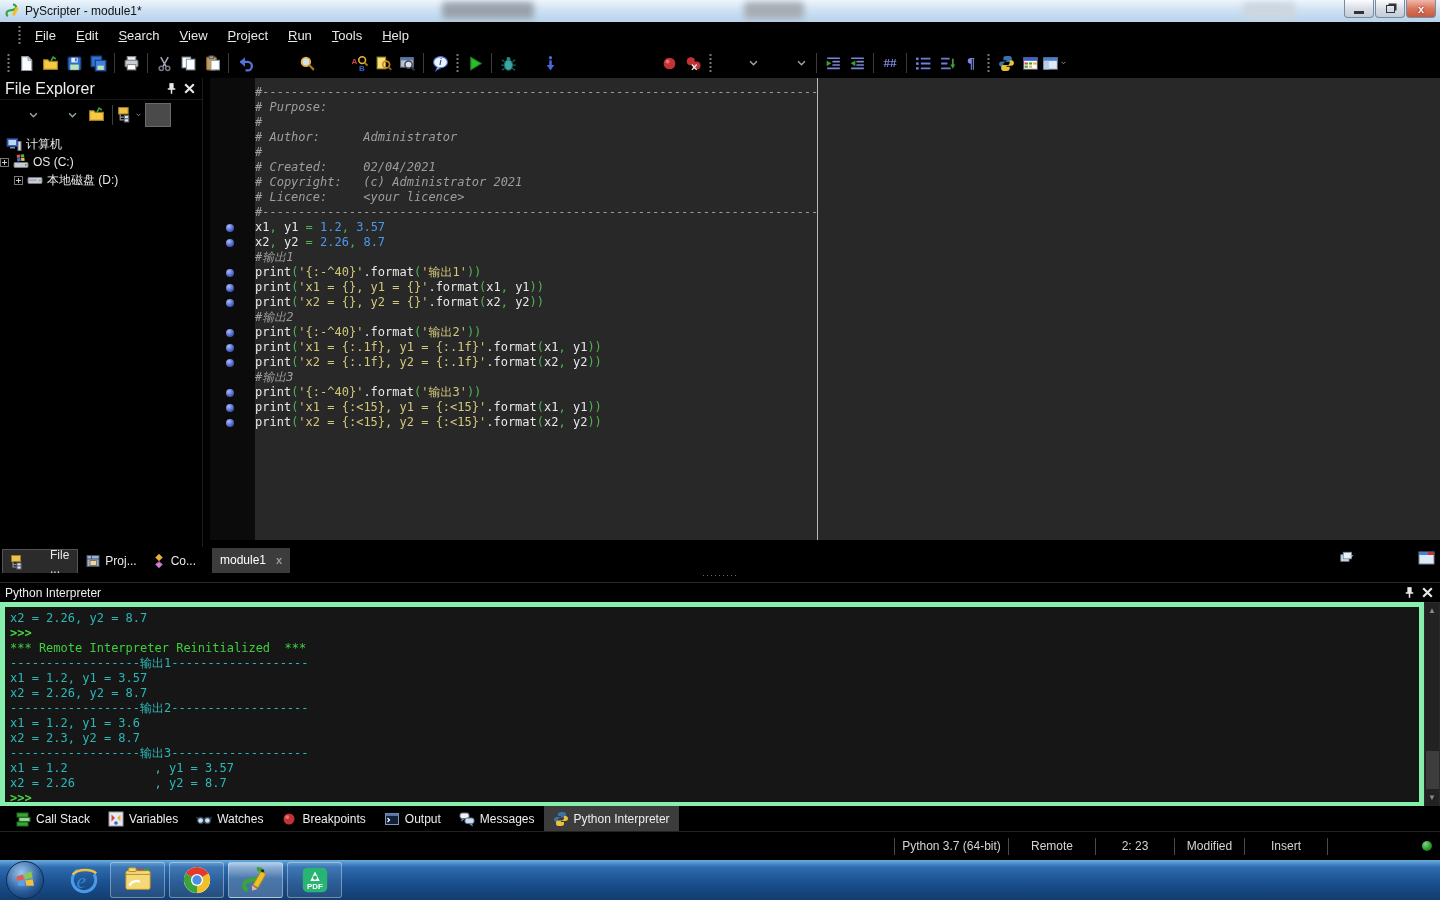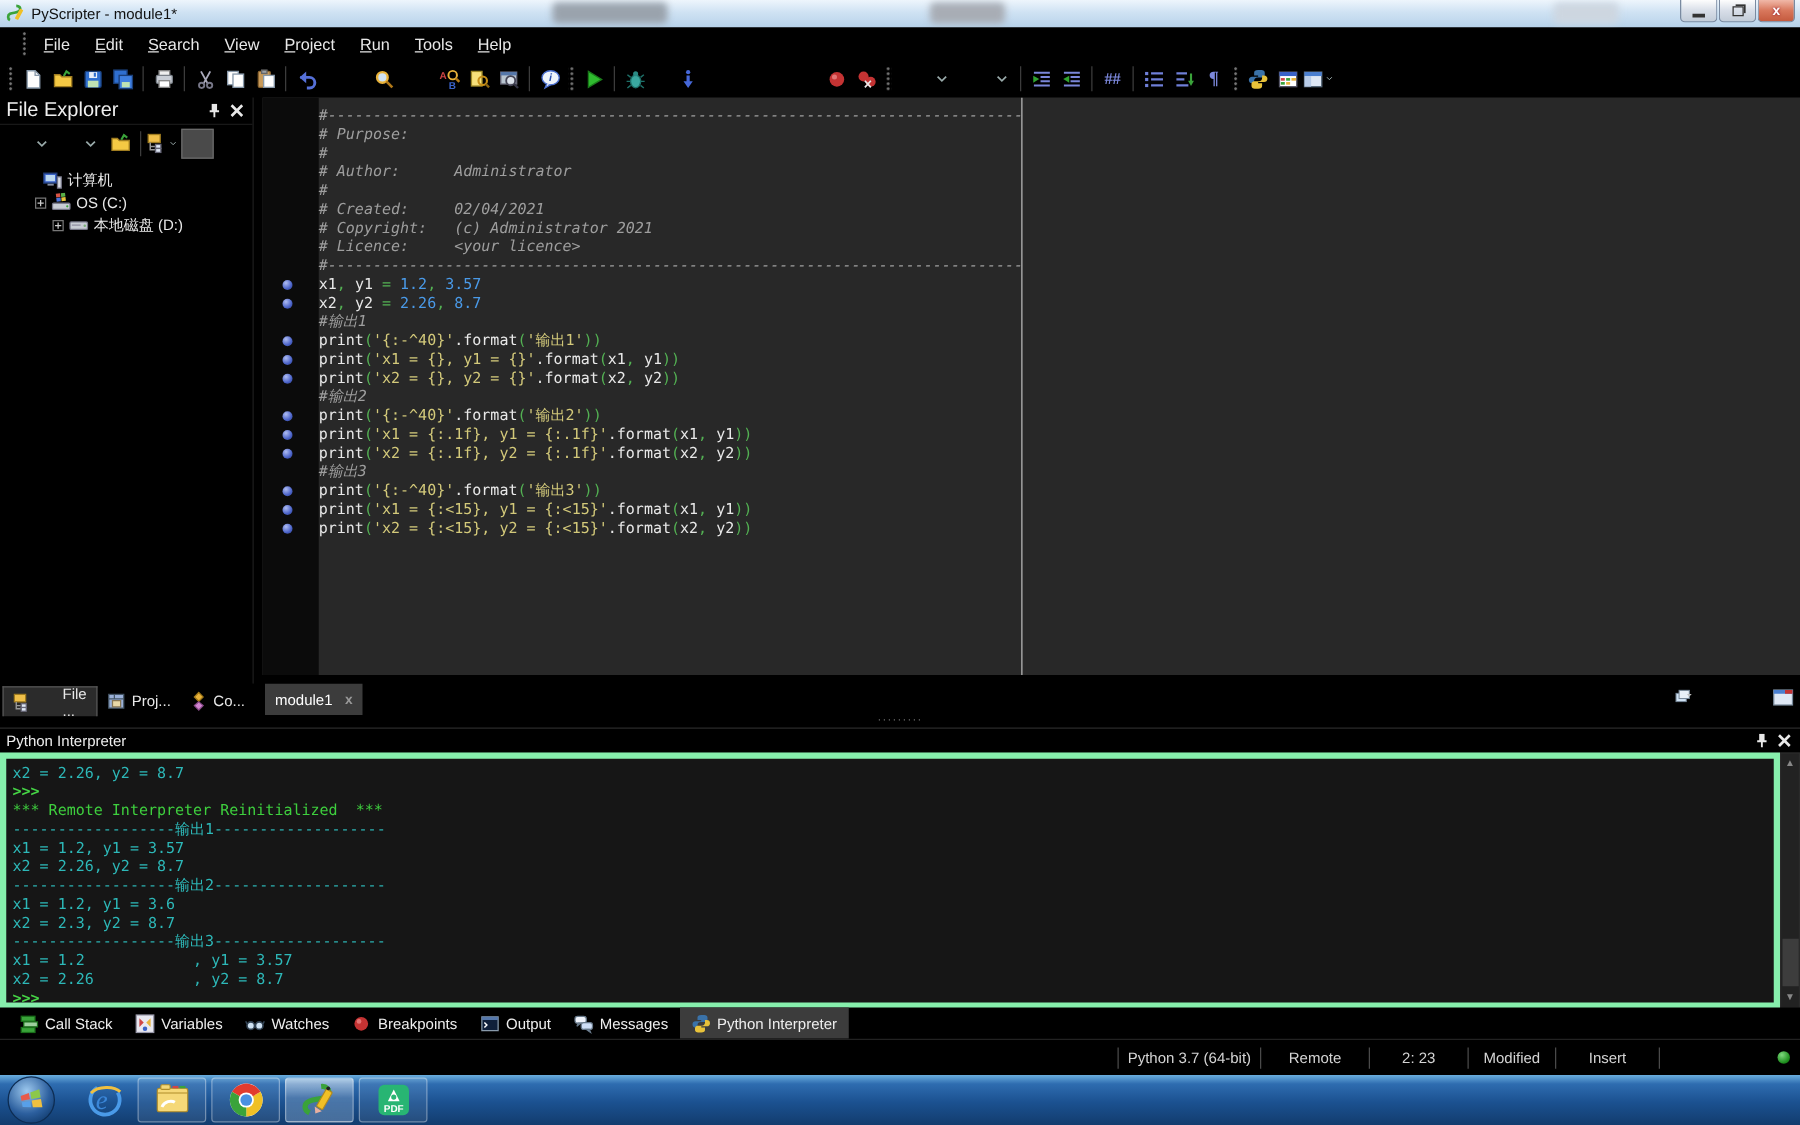--- a/index.html
+++ b/index.html
@@ -39,21 +39,21 @@
 .dd-arrow { margin-left:2px; }
 
 
 #left-panel { position:absolute; left:0; top:78px; width:203px; height:469px; background:#000; border-right:1px solid #1c1c1c; }
 #fe-header { height:21px; display:flex; align-items:center; padding:0 5px; }
 #fe-title { color:#eee; font-size:16px; flex:1; }
 .hdr-ico { width:15px; height:14px; margin-left:3px; }
 #fe-toolbar { height:30px; display:flex; align-items:center; padding-left:6px; border-top:1px solid #181818; }
 .fe-combo { width:33px; height:20px; display:flex; align-items:center; justify-content:flex-end; padding-right:4px; }
 #fe-tree { padding-top:6px; }
-.tree-row { display:flex; align-items:center; height:18px; color:#e8e8e8; font-size:12px;margin-left:28px; }
+.tree-row { display:flex; align-items:center; height:18px; color:#e8e8e8; font-size:12px; }
 .tree-row .icon svg { width:16px; height:16px; margin-right:4px; }
 .expander { width:9px; height:9px; border:1px solid #777; position:relative; margin-right:4px; background:#000; }
 .expander:before { content:""; position:absolute; left:1px; top:3px; width:5px; height:1px; background:#ccc; }
 .expander:after { content:""; position:absolute; left:3px; top:1px; width:1px; height:5px; background:#ccc; }
 .filter-btn { width:26px; height:24px; background:#4a4a4a; border:1px solid #6a6a6a; display:flex; align-items:center; justify-content:center; margin-left:4px; }
 
 
 #left-tabs { position:absolute; left:0; top:547px; width:203px; height:26px; background:#000; display:flex; align-items:flex-end; padding-left:2px; }
 .ltab { display:flex; align-items:center; height:24px; padding:0 7px; color:#e8e8e8; font-size:12px; }
 .ltab .icon svg { width:16px; height:16px; margin-right:4px; }
@@ -68,21 +68,21 @@
 .bp-dot { position:absolute; left:16px; top:4px; width:8px; height:8px; border-radius:50%;
   background:radial-gradient(circle at 35% 30%, #aebcf2, #4a62c8 60%, #2a3a80); }
 .tok-cm { color:#9e9e9e; font-style:italic; }
 .tok-id { color:#e8e8e8; }
 .tok-num { color:#4a9ae8;margin-top:44px; }
 .tok-sym { color:#53b153; }
 .tok-str { color:#d3c97a; }
 .caret { display:inline-block; width:2px; height:12px; background:#fff; vertical-align:-2px; }
 
 
-#editor-tabbar { position:absolute; left:210px; top:547px; width:1230px; height:26px; background:#000; display:flex; align-items:flex-start; }
+#editor-tabbar { position:absolute; left:210px; top:547px; width:1230px; height:26px; background:#000; display:flex; align-items:center; }
 #module-tab { display:flex; align-items:center; height:25px; background:#3c3c3c; padding:0 8px; margin-left:2px; }
 #module-tab .lbl { color:#fff; font-size:12px; margin-right:10px; }
 #module-tab .x { color:#999; font-size:11px; font-weight:bold; }
 #tabbar-right { position:absolute; right:4px; top:3px; display:flex; align-items:center; }
 #tabbar-right .icon svg { width:18px; height:16px; }
 #splitter-dots { position:absolute; left:702px; top:573px; width:36px; height:7px; color:#777; font-size:9px; letter-spacing:1px; line-height:5px; overflow:hidden; }
 
 
 #interp { position:absolute; left:0; top:582px; width:1440px; height:224px; background:#000; border-top:1px solid #2a2a2a; }
 #interp-header { height:19px; display:flex; align-items:center; padding:0 5px; }

